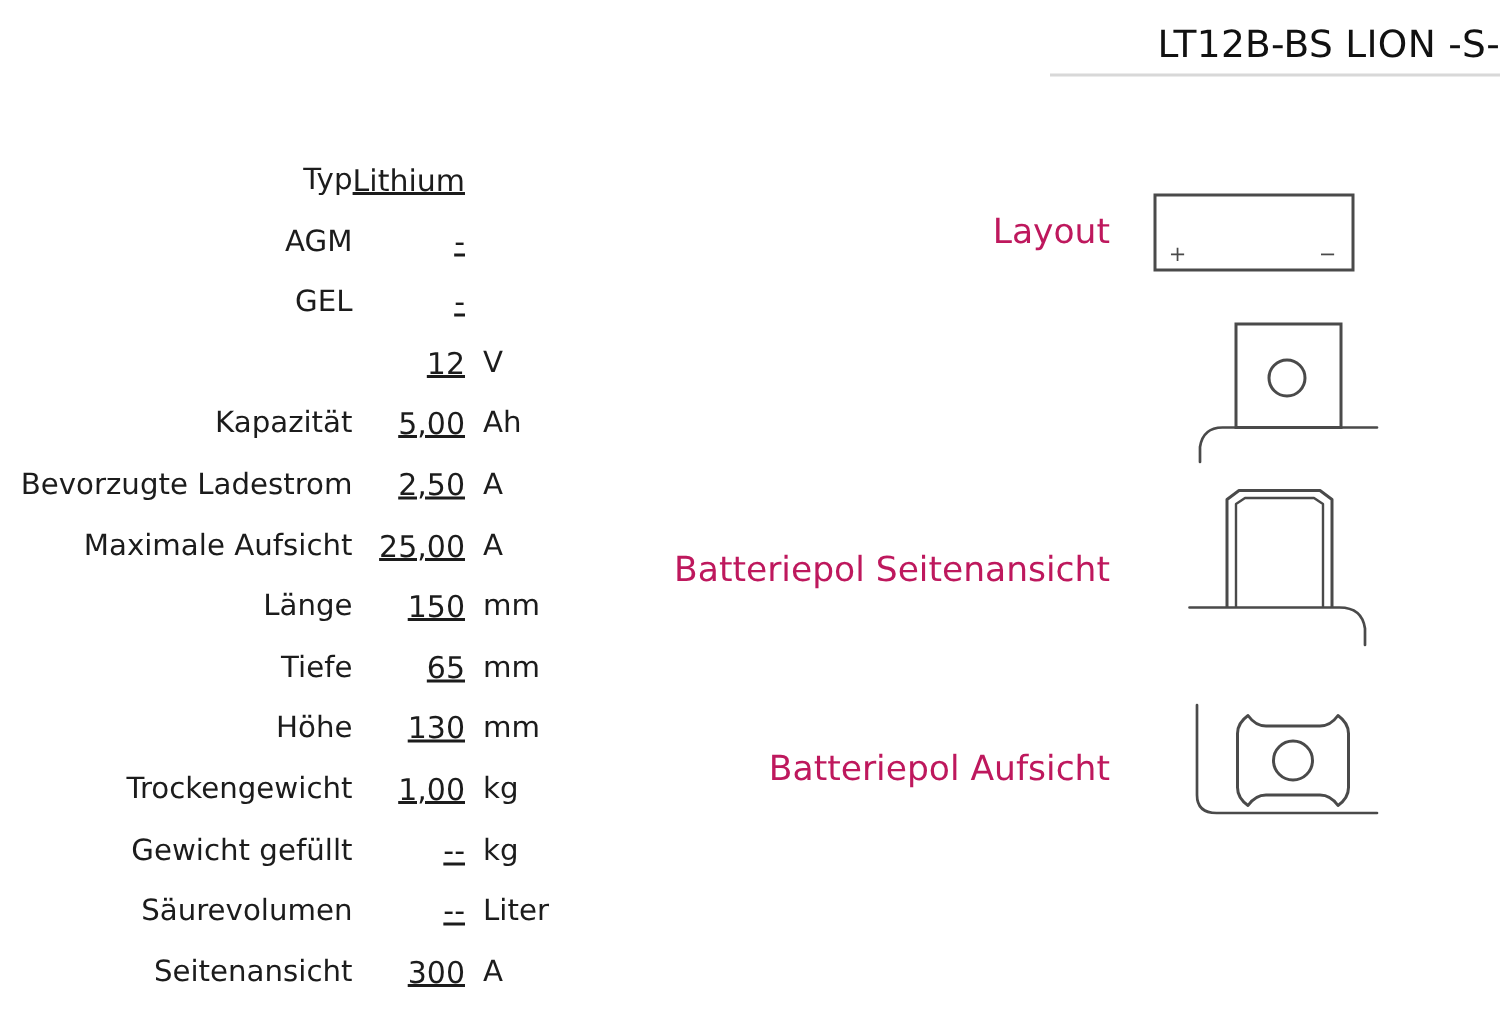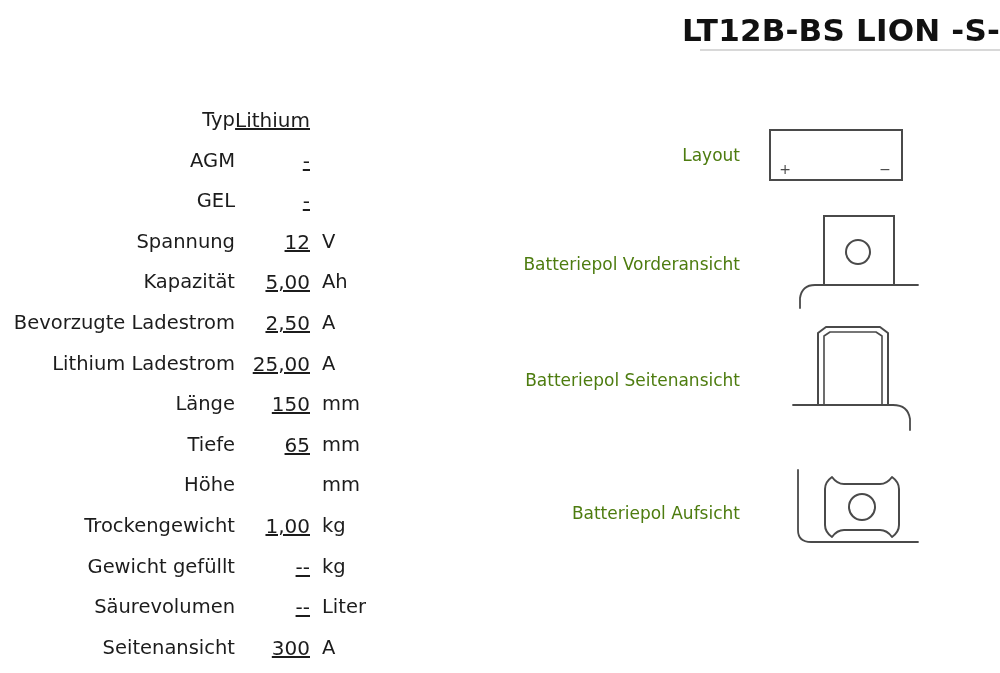--- a/index.html
+++ b/index.html
@@ -23,26 +23,26 @@
     position: absolute;
     top: 14px;
     left: 700px;
     width: 300px;
     height: 40px;
   }
   #product-title {
     position: absolute;
     right: 0px;
     top: 0px;
-    font-size: 31px;
+    font-size: 25px;
     line-height: 32px;
     letter-spacing: 0.2px;
     white-space: nowrap;
     color: #111111;
-    font-weight: 700;
+    font-weight: 400;
   }
   #title-rule {
     position: absolute;
     left: 0px;
     top: 35px;
     width: 300px;
     height: 2px;
     background: #d8d8d8;
   }
 
@@ -94,24 +94,24 @@
     color: #1c1c1c;
   }
 
   
   .diagram-block {
     position: absolute;
   }
   .diagram-label {
     position: absolute;
     text-align: right;
-    font-size: 17px;
+    font-size: 23px;
     line-height: 26px;
     white-space: nowrap;
-    color: #4d7c0f;
+    color: #be185d;
   }
   .diagram-art {
     position: absolute;
   }
 
   #blk-layout        { left: 400px; top: 112px; width: 600px; height: 80px; }
   #blk-layout .diagram-label { right: 260px; top: 30px; }
   #blk-layout .diagram-art   { left: 360px; top: 0px; }
 
   #blk-front         { left: 400px; top: 206px; width: 600px; height: 110px; }
@@ -150,57 +150,57 @@
     <span class="spec-unit"></span>
   </div>
 
   <div class="spec-row">
     <span class="spec-label">GEL</span>
     <span class="spec-value centered">-</span>
     <span class="spec-unit"></span>
   </div>
 
   <div class="spec-row">
-    <span class="spec-label">Spannung</span>
     <span class="spec-value">12</span>
     <span class="spec-unit">V</span>
   </div>
 
   <div class="spec-row">
     <span class="spec-label">Kapazität</span>
     <span class="spec-value">5,00</span>
     <span class="spec-unit">Ah</span>
   </div>
 
   <div class="spec-row">
     <span class="spec-label">Bevorzugte Ladestrom</span>
     <span class="spec-value">2,50</span>
     <span class="spec-unit">A</span>
   </div>
 
   <div class="spec-row">
-    <span class="spec-label">Lithium Ladestrom</span>
+    <span class="spec-label">Maximale Aufsicht</span>
     <span class="spec-value">25,00</span>
     <span class="spec-unit">A</span>
   </div>
 
   <div class="spec-row">
     <span class="spec-label">Länge</span>
     <span class="spec-value">150</span>
     <span class="spec-unit">mm</span>
   </div>
 
   <div class="spec-row">
     <span class="spec-label">Tiefe</span>
     <span class="spec-value">65</span>
     <span class="spec-unit">mm</span>
   </div>
 
   <div class="spec-row">
     <span class="spec-label">Höhe</span>
+    <span class="spec-value">130</span>
     <span class="spec-unit">mm</span>
   </div>
 
   <div class="spec-row">
     <span class="spec-label">Trockengewicht</span>
     <span class="spec-value">1,00</span>
     <span class="spec-unit">kg</span>
   </div>
 
   <div class="spec-row">
@@ -228,21 +228,20 @@
   <div class="diagram-art">
     <svg width="160" height="80" viewBox="0 0 160 80">
       <rect x="10" y="18" width="132" height="50" fill="none" stroke="#4a4a4a" stroke-width="2"></rect>
       <text x="25" y="62" font-family="DejaVu Sans, Liberation Sans, sans-serif" font-size="14" fill="#4a4a4a" text-anchor="middle">+</text>
       <text x="125" y="62" font-family="DejaVu Sans, Liberation Sans, sans-serif" font-size="14" fill="#4a4a4a" text-anchor="middle">−</text>
     </svg>
   </div>
 </div>
 
 <div class="diagram-block" id="blk-front">
-  <div class="diagram-label">Batteriepol Vorderansicht</div>
   <div class="diagram-art">
     <svg width="140" height="110" viewBox="0 0 140 110">
 
       <path d="M 128 79 L 25 79 Q 12 79 10 92 L 10 102" fill="none" stroke="#4a4a4a" stroke-width="1.8" stroke-linecap="round"></path>
 
       <rect x="34" y="10" width="70" height="69" fill="none" stroke="#4a4a4a" stroke-width="2"></rect>
 
       <circle cx="68" cy="46" r="12" fill="none" stroke="#4a4a4a" stroke-width="2"></circle>
     </svg>
   </div>

